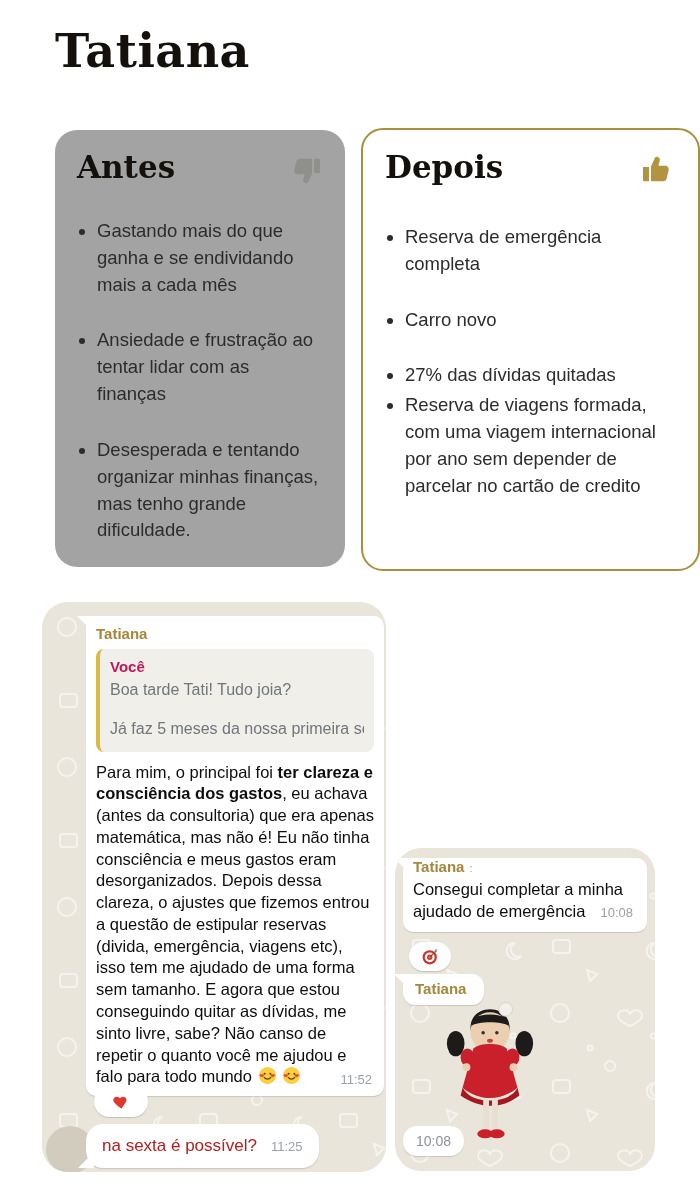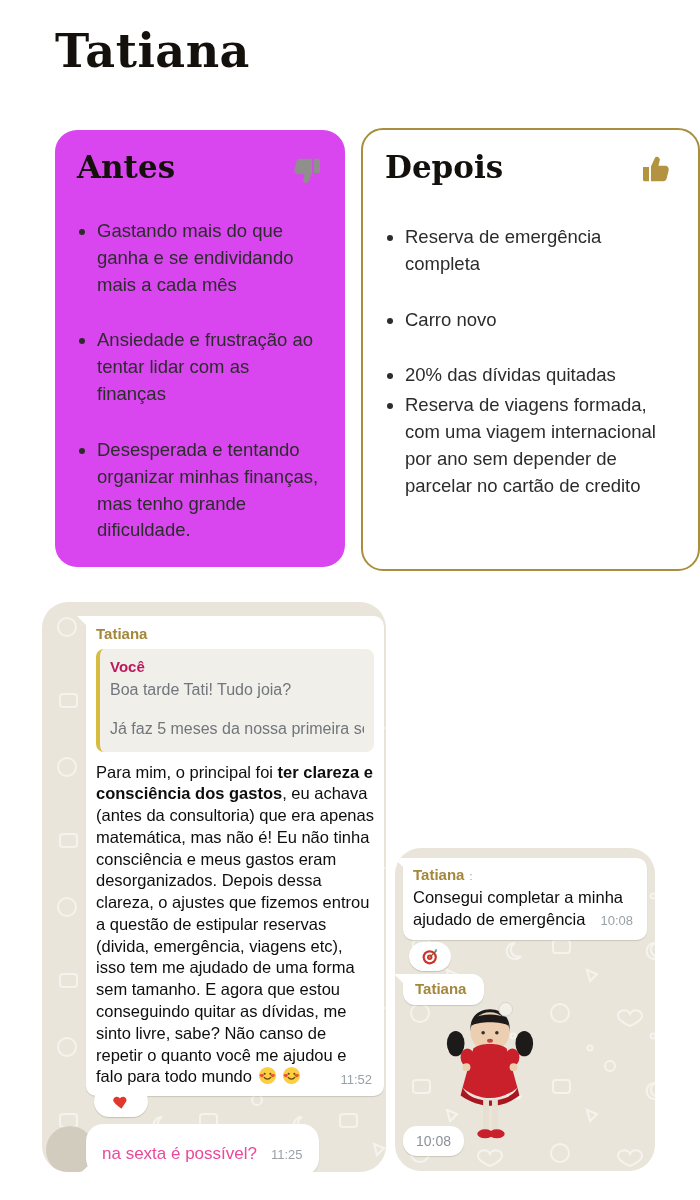--- a/index.html
+++ b/index.html
@@ -5,21 +5,21 @@
   html,body{margin:0;padding:0;background:#ffffff;}
   #canvas{position:relative;width:700px;height:1200px;background:#ffffff;overflow:hidden;
           font-family:"Liberation Sans",sans-serif;}
 
   
   .page-title{position:absolute;left:55px;top:24px;font-family:"DejaVu Serif",serif;
               font-weight:bold;font-size:46px;color:#14110c;letter-spacing:0.5px;}
 
   
   .card{position:absolute;box-sizing:border-box;border-radius:22px;padding:20px 22px;}
-  .card-antes{left:55px;top:130px;width:290px;height:437px;background:#d946ef;}
+  .card-antes{left:55px;top:130px;width:290px;height:437px;background:#a3a3a3;}
   .card-depois{left:361px;top:128px;width:339px;height:443px;background:#ffffff;border:2px solid #a98e3e;}
   .card-head{display:flex;justify-content:space-between;align-items:flex-start;}
   .card-title{font-family:"DejaVu Serif",serif;font-weight:bold;font-size:31px;color:#14110c;line-height:1.1;}
   .thumb-icon{width:36px;height:36px;flex:0 0 auto;margin-top:2px;}
   ul.points{list-style:disc;margin:30px 0 0 0;padding-left:20px;}
   ul.points li{font-size:18.5px;line-height:1.45;color:#2c2c2c;margin-bottom:29px;}
   .card-depois ul.points{margin-top:36px;}
   .card-depois ul.points li:nth-child(3){margin-bottom:3px;}
 
   
@@ -55,23 +55,23 @@
             box-shadow:0 1px 1px rgba(60,55,40,.2);display:flex;align-items:center;
             justify-content:center;}
   #react-left{left:52px;top:484px;width:54px;height:31px;}
   #react-right{left:14px;top:94px;width:42px;height:29px;}
   .reaction svg{width:19px;height:19px;}
 
   .avatar{position:absolute;left:4px;top:524px;width:48px;height:48px;border-radius:50%;
           background:#d2ccbf;}
   #msg-reply{left:44px;top:522px;border-radius:17px;padding:12px 16px;display:flex;
              align-items:baseline;gap:14px;white-space:nowrap;}
-  .reply-text{font-size:17px;color:#ec4899;margin-top:8px;}
-
-  #msg-right{left:8px;top:10px;width:244px;padding:8px 10px 9px;border-radius:10px;}
+  .reply-text{font-size:17px;color:#b91c1c;}
+
+  #msg-right{left:8px;top:10px;width:244px;padding:0 10px 9px;border-radius:10px;}
   #msg-right .msg{margin-top:3px;padding-right:2px;}
   #msg-right .stamp-br{right:4px;bottom:1px;}
 
   .sticker-tab{position:absolute;left:8px;top:126px;background:#ffffff;border-radius:12px;
                padding:6px 18px 7px 12px;box-shadow:0 1px 1px rgba(60,55,40,.18);}
   .sticker-art{position:absolute;left:46px;top:152px;width:98px;height:148px;}
   .time-pill{position:absolute;left:8px;top:278px;background:#ffffff;border-radius:14px;
              padding:6px 13px;box-shadow:0 1px 1px rgba(60,55,40,.18);}
   .time-pill .time{font-size:14px;color:#8b9298;}
 </style>
@@ -103,21 +103,21 @@
       <div class="card-title">Depois</div>
       <span class="thumb-icon">
         <svg viewBox="0 0 24 24" width="36" height="36">
           <path fill="#b39340" d="M2 10h4v9.5H3a1 1 0 0 1-1-1V10zm5.3 9.5h8.1c1.2 0 2.2-.8 2.4-2l1.3-5.4c.3-1.4-.7-2.9-2.1-2.9h-4.7l.9-3.7c.2-1-.4-2-1.4-2.2-.7-.2-1.5.1-1.9.7L7.3 9.6v9.9z"></path>
         </svg>
       </span>
     </div>
     <ul class="points">
       <li>Reserva de emergência completa</li>
       <li>Carro novo</li>
-      <li>20% das dívidas quitadas</li>
+      <li>27% das dívidas quitadas</li>
       <li>Reserva de viagens formada, com uma viagem internacional por ano sem depender de parcelar no cartão de credito</li>
     </ul>
   </div>
 
   <div class="chat" id="chat-left">
     <svg class="doodles" width="344" height="570">
       <defs>
         <pattern id="pat-a" width="140" height="140" patternUnits="userSpaceOnUse">
           <g fill="none" stroke="#ffffff" stroke-width="2" stroke-opacity="0.55">
             <circle cx="25" cy="25" r="9"></circle>

